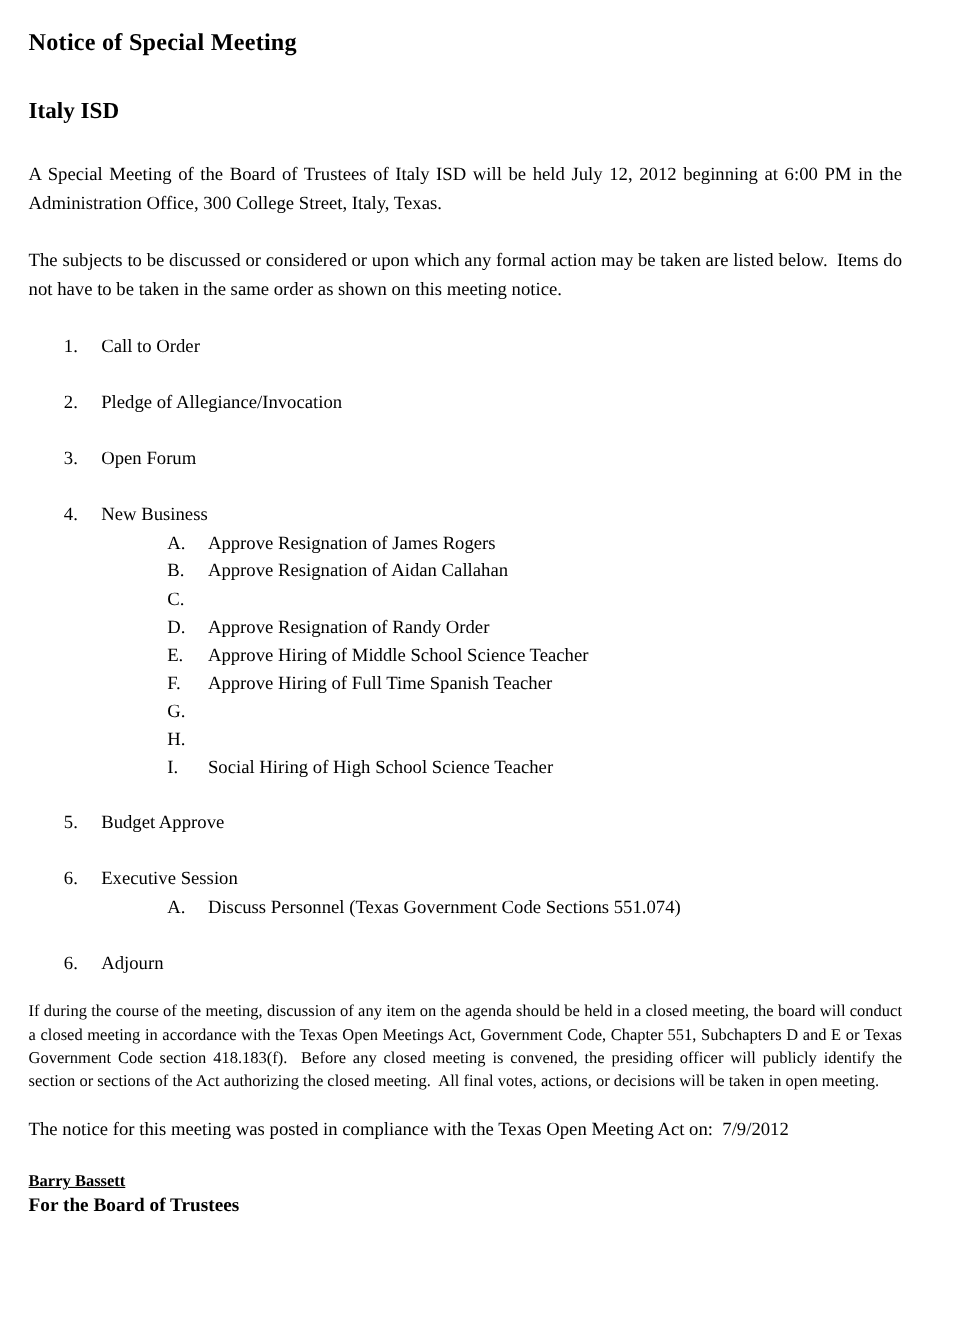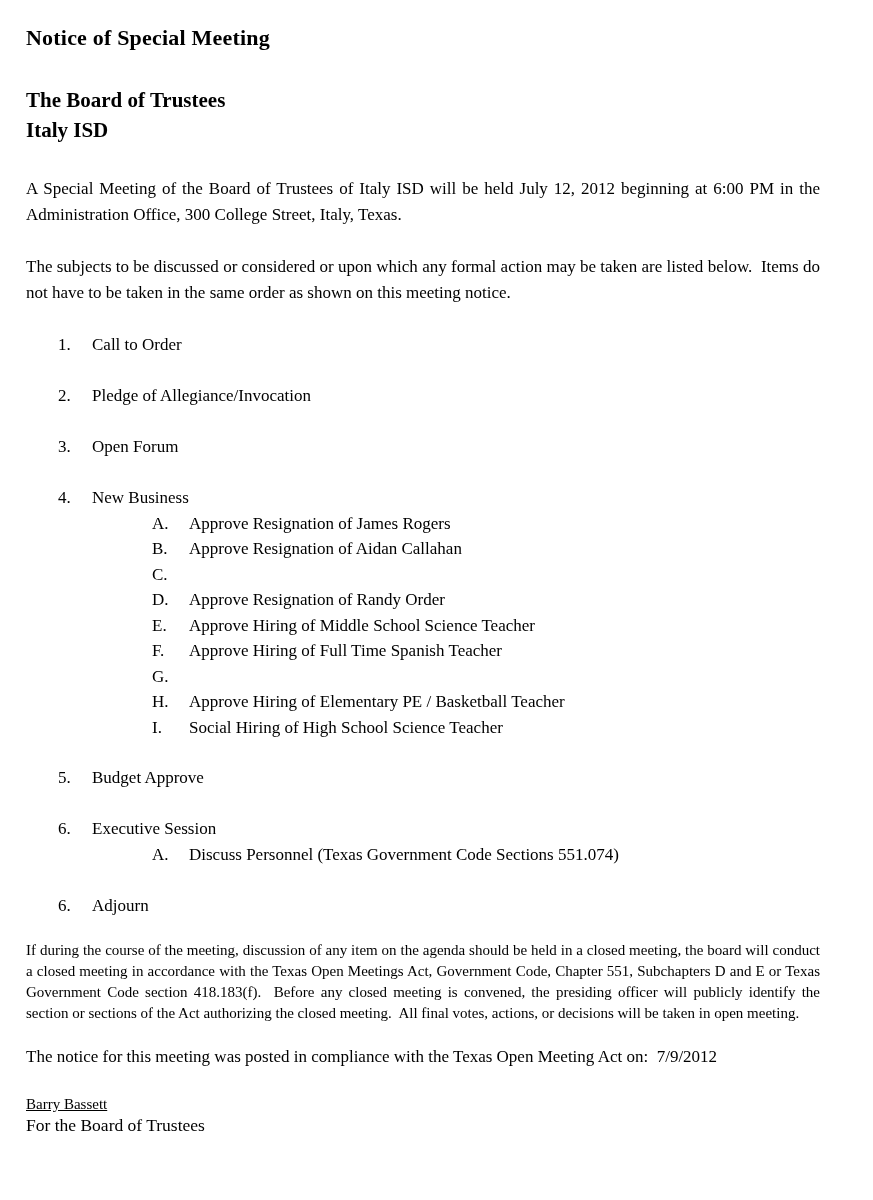--- a/index.html
+++ b/index.html
@@ -64,38 +64,37 @@
     font-size: 15px;
     line-height: 21px;
     text-align: justify;
   }
   .posted-para {
     margin-top: 20px;
     font-size: 17px;
     line-height: 26px;
     text-align: justify;
   }
-  .signature-block { margin-top: 25px; }
+  .signature-block { margin-top: 25px; font-weight: bold; }
   .signature-name {
     font-size: 15px;
     line-height: 18px;
     text-decoration: underline;
   }
   .signature-role {
     font-size: 17.5px;
     line-height: 24px;
   }
 </style>
 </head>
 <body>
 
 <h1 class="page-title">Notice of Special Meeting</h1>
 
 <div class="org-block">
-  <div class="org-line">The Board of Trustees</div>
   <div class="org-line">Italy ISD</div>
 </div>
 
 <p class="para intro-para">A Special Meeting of the Board of Trustees of Italy ISD will be held July 12, 2012 beginning at 6:00 PM in the Administration Office, 300 College Street, Italy, Texas.</p>
 
 <p class="para subjects-para">The subjects to be discussed or considered or upon which any formal action may be taken are listed below.&nbsp; Items do not have to be taken in the same order as shown on this meeting notice.</p>
 
 <div class="agenda">
 
   <div class="agenda-item">
@@ -139,21 +138,20 @@
         </div>
         <div class="agenda-subitem">
           <span class="agenda-subletter">F.</span>
           <span>Approve Hiring of Full Time Spanish Teacher</span>
         </div>
         <div class="agenda-subitem">
           <span class="agenda-subletter">G.</span>
         </div>
         <div class="agenda-subitem">
           <span class="agenda-subletter">H.</span>
-          <span>Approve Hiring of Elementary PE / Basketball Teacher</span>
         </div>
         <div class="agenda-subitem">
           <span class="agenda-subletter">I.</span>
           <span>Social Hiring of High School Science Teacher</span>
         </div>
       </div>
     </div>
   </div>
 
   <div class="agenda-item">

